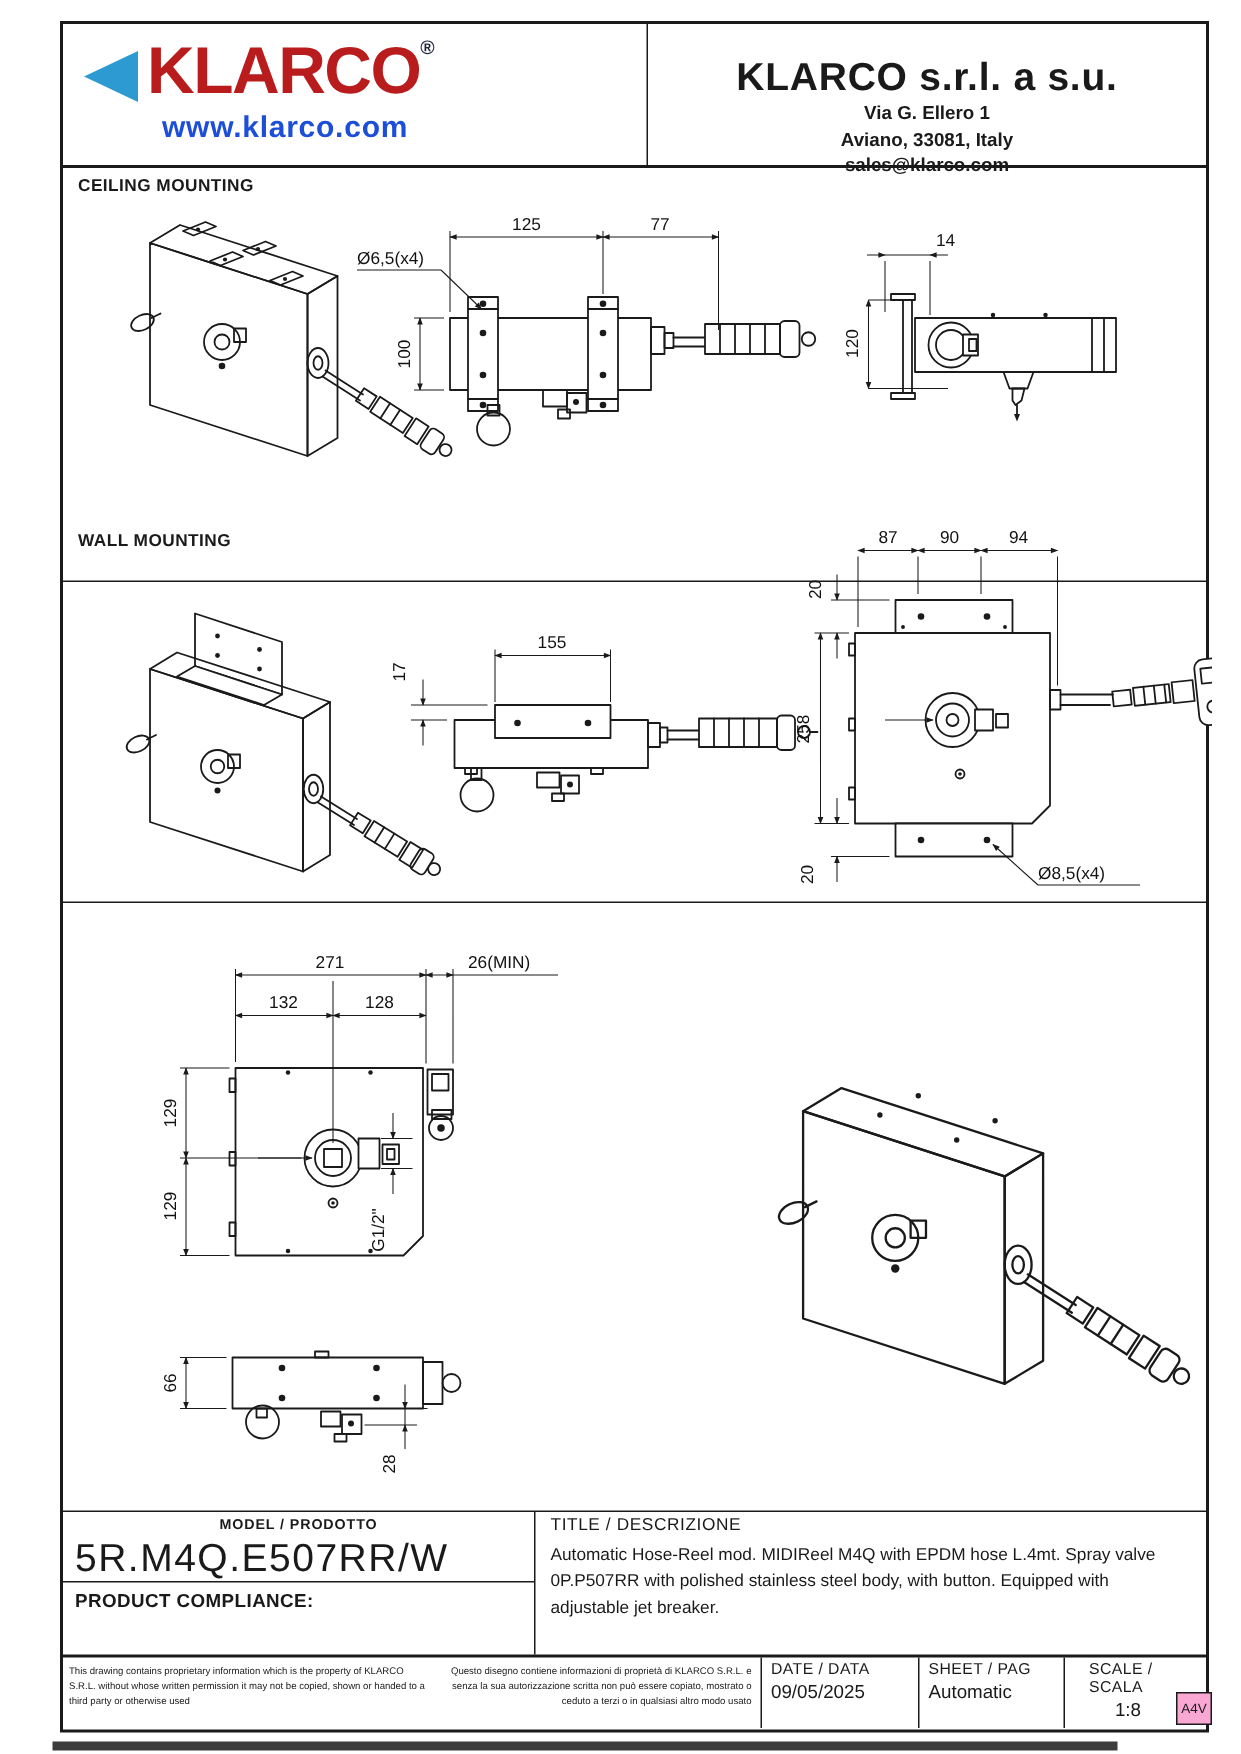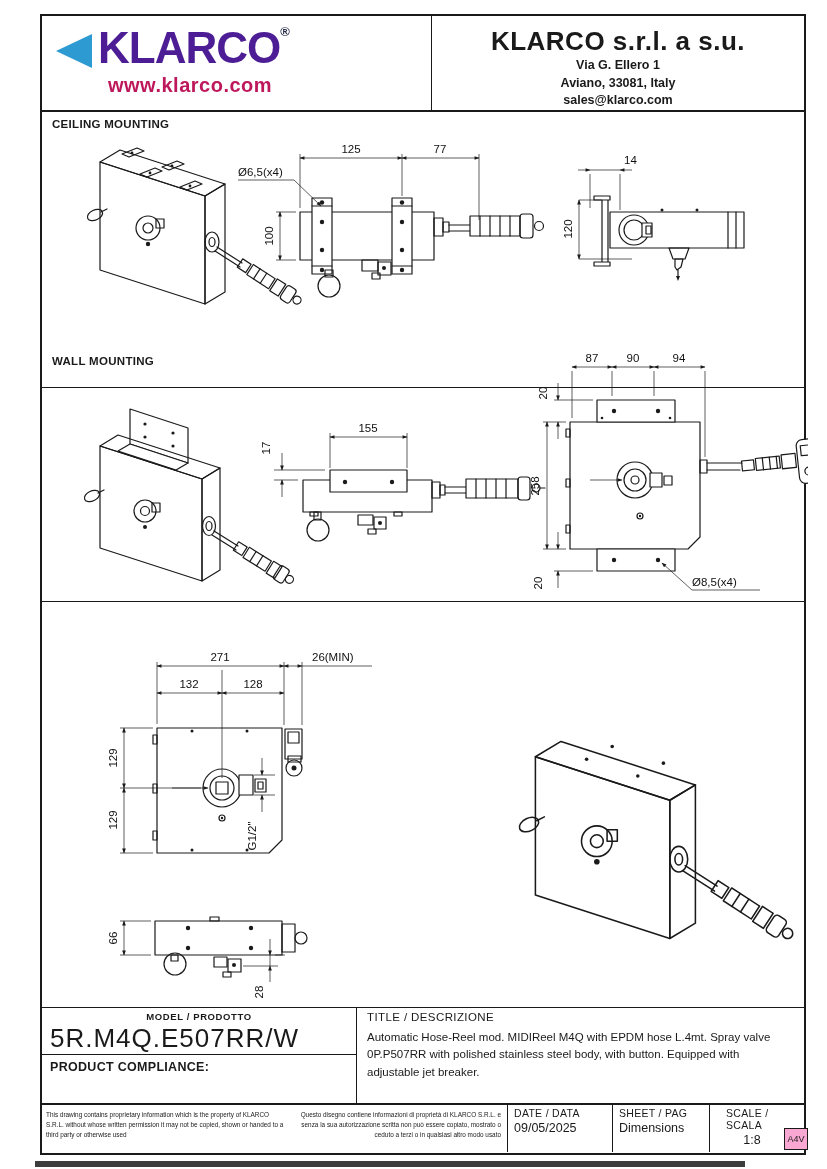--- a/index.html
+++ b/index.html
@@ -6,31 +6,31 @@
   .page{position:relative;width:827px;height:1169px;background:#fff;overflow:hidden;
         font-family:"Liberation Sans",sans-serif;color:#1a1a1a;}
   .frame{position:absolute;left:40px;top:14px;width:766px;height:1141px;
          border:2.5px solid #1a1a1a;box-sizing:border-box;}
   
   .header{position:absolute;left:0;top:0;width:100%;height:96px;border-bottom:2px solid #1a1a1a;
           box-sizing:border-box;display:flex;}
   .logo-cell{width:390px;border-right:1.5px solid #1a1a1a;box-sizing:border-box;padding:10px 0 0 14px;}
   .logo-row{display:flex;align-items:flex-start;}
   .tri{margin-top:8px;}
-  .brand{font-size:44px;font-weight:800;letter-spacing:-1px;color:#4c1d95;line-height:1;margin-left:6px;}
+  .brand{font-size:44px;font-weight:800;letter-spacing:-1px;color:#b91c1c;line-height:1;margin-left:6px;}
   .reg{font-size:13px;font-weight:700;color:#1e2742;margin-top:-2px;}
-  .site{margin:4px 0 0 52px;font-size:20px;font-weight:700;color:#be185d;letter-spacing:.5px;}
-  .company-cell{flex:1;text-align:center;padding-top:10px;}
+  .site{margin:4px 0 0 52px;font-size:20px;font-weight:700;color:#1d4ed8;letter-spacing:.5px;}
+  .company-cell{flex:1;text-align:center;padding-top:20px;}
   .co-name{font-size:26px;font-weight:800;letter-spacing:.5px;}
   .co-line{font-size:12.5px;font-weight:700;line-height:1.4;}
   
   .sec{position:absolute;left:0;width:100%;box-sizing:border-box;}
   .sec-ceiling{top:96px;height:276px;border-bottom:1.5px solid #1a1a1a;}
   .sec-wall{top:333px;height:253px;border-bottom:1.5px solid #1a1a1a;}
-  .sec-general{top:612px;height:415px;}
+  .sec-general{top:596px;height:415px;}
   .sec-title{position:absolute;left:10px;top:6px;font-size:11.5px;font-weight:800;letter-spacing:.3px;}
   .sec svg{position:absolute;left:0;top:0;}
   
   .titleblock{position:absolute;left:0;top:991px;width:100%;height:96px;border-top:1.5px solid #1a1a1a;
               box-sizing:border-box;display:flex;}
   .tb-left{width:315px;border-right:1.5px solid #1a1a1a;box-sizing:border-box;display:flex;flex-direction:column;}
   .tb-model{height:47px;border-bottom:1.5px solid #1a1a1a;box-sizing:border-box;padding:3px 8px 0 8px;}
   .tb-label{font-size:9.5px;font-weight:700;letter-spacing:.6px;text-align:center;}
   .tb-model-value{font-size:26px;letter-spacing:1px;margin-top:1px;white-space:nowrap;}
   .tb-compliance{padding:5px 8px;font-size:12.5px;font-weight:800;letter-spacing:.3px;}
@@ -454,21 +454,21 @@
       <div class="legal">
         <div class="legal-en">This drawing contains proprietary information which is the property of KLARCO S.R.L. without whose written permission it may not be copied, shown or handed to a third party or otherwise used</div>
         <div class="legal-it">Questo disegno contiene informazioni di proprietà di KLARCO S.R.L. e senza la sua autorizzazione scritta non può essere copiato, mostrato o ceduto a terzi o in qualsiasi altro modo usato</div>
       </div>
       <div class="fcell fc-date">
         <div class="fc-label">DATE / DATA</div>
         <div class="fc-value">09/05/2025</div>
       </div>
       <div class="fcell fc-sheet">
         <div class="fc-label">SHEET / PAG</div>
-        <div class="fc-value">Dimensions</div>
+        <div class="fc-value">Automatic</div>
       </div>
       <div class="fcell fc-scale">
         <div class="fc-label">SCALE / SCALA</div>
         <div class="fc-value">1:8</div>
       </div>
     </div>
   </div>
 
   <div class="a4v">A4V</div>
   <div class="page-edge"></div>

